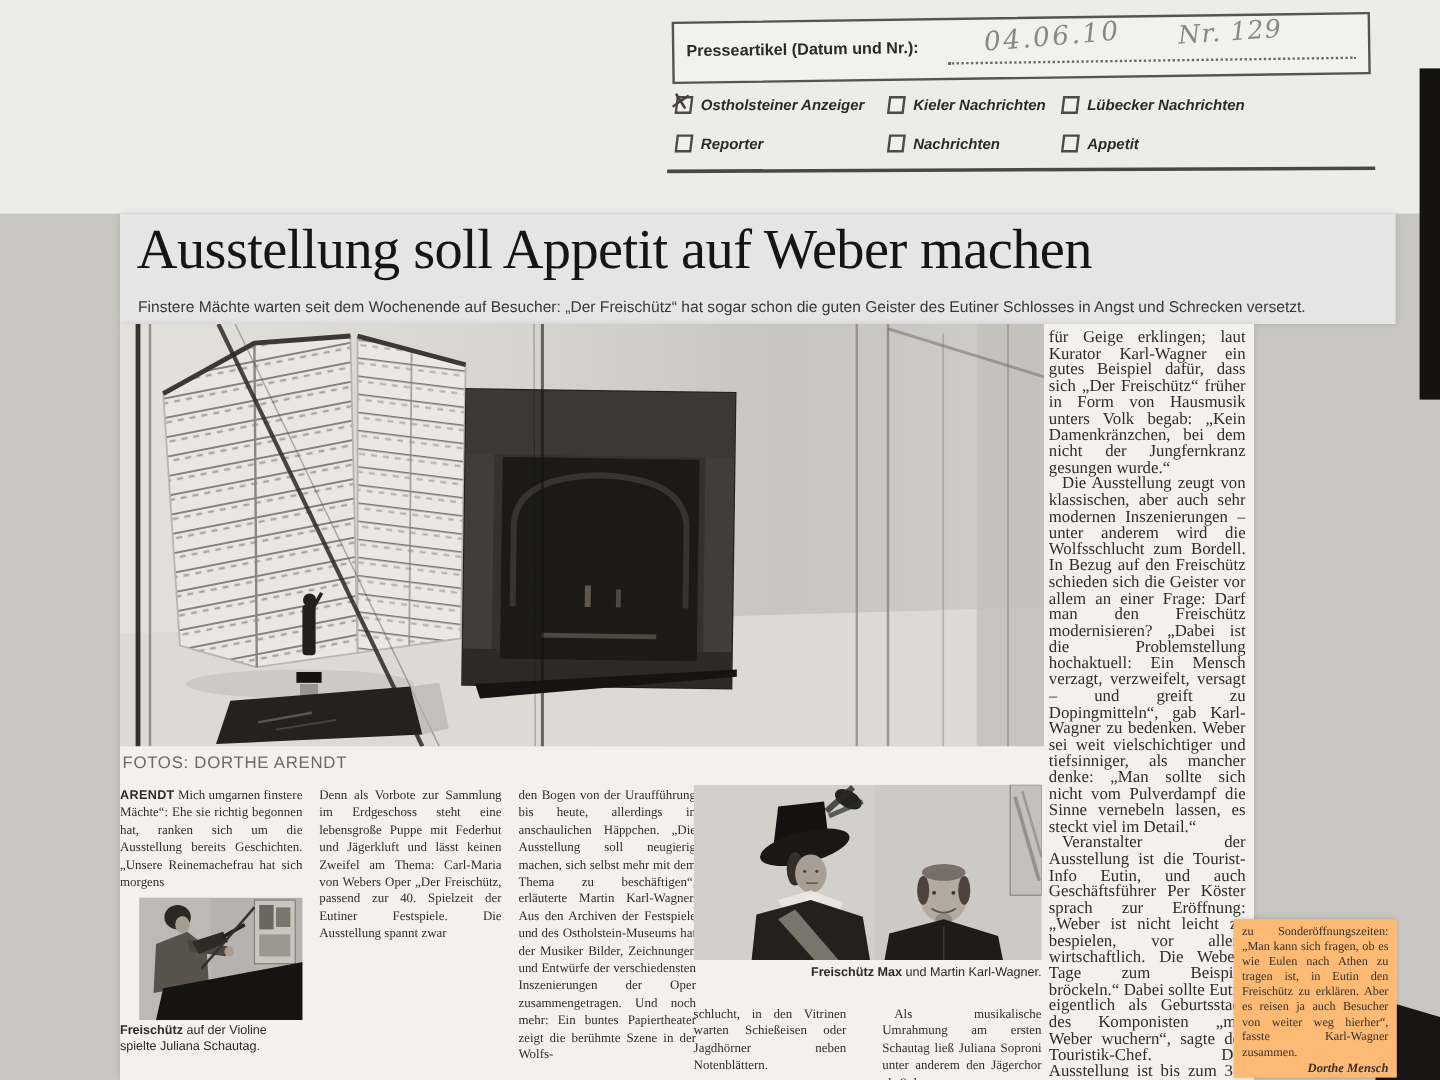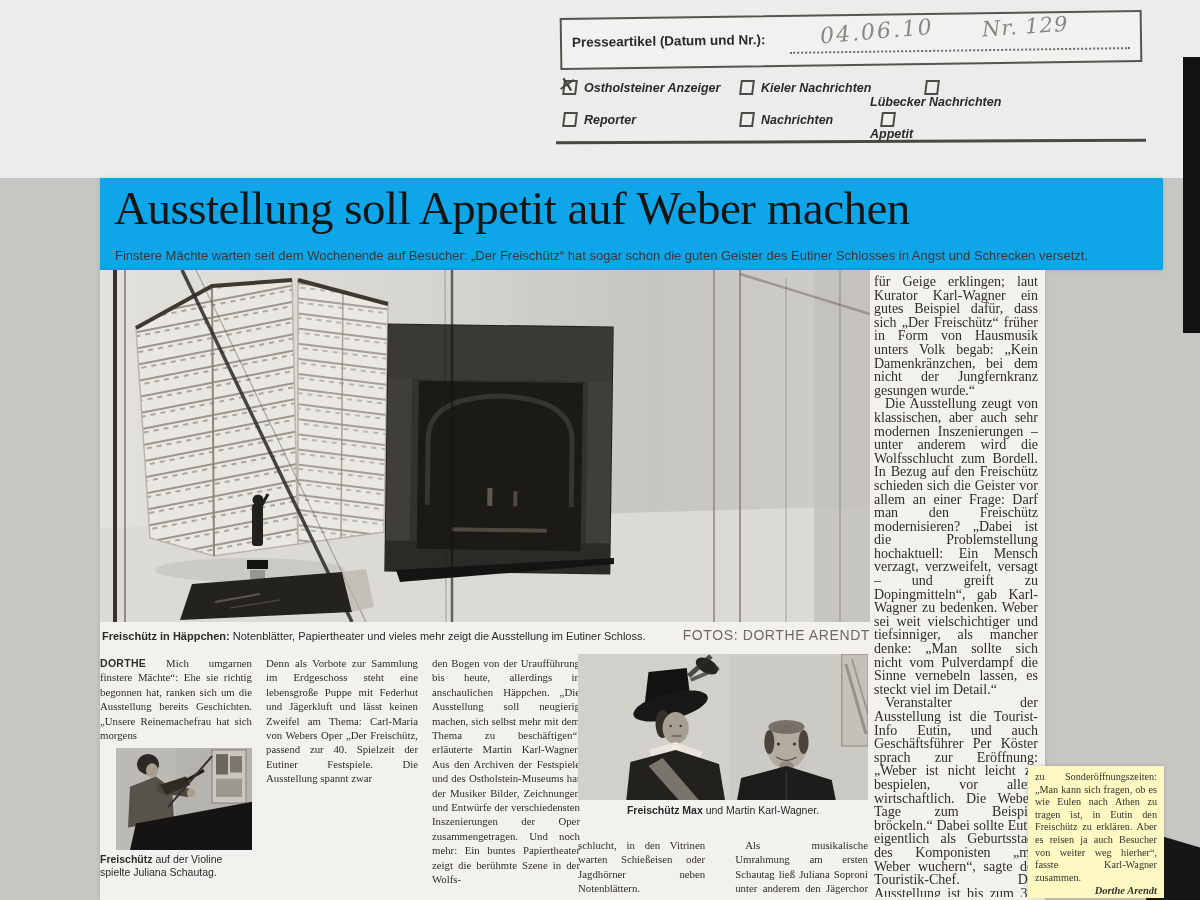--- a/index.html
+++ b/index.html
@@ -22,29 +22,29 @@
   .stamp-box{position:absolute;left:4px;top:8px;width:578px;height:48px;border:2px solid #56544e;
     transform:rotate(-0.8deg);background:rgba(255,255,255,0.25);}
   .stamp-label{position:absolute;left:10px;top:15px;font-size:13.5px;font-weight:bold;}
   .stamp-dots{position:absolute;left:228px;right:10px;bottom:11px;border-bottom:2px dotted #6e6b65;}
   .hand{font-family:"DejaVu Serif",serif;font-style:italic;color:#8a8780;}
   .hand-date{position:absolute;left:258px;top:3px;font-size:22px;transform:rotate(-4deg);letter-spacing:2px;}
   .hand-nr{position:absolute;left:420px;top:1px;font-size:21px;transform:rotate(-3deg);letter-spacing:1px;}
   .cb-row{position:absolute;left:0;width:596px;height:20px;}
   .cb-row1{top:74px;} .cb-row2{top:106px;}
   .cb-item{position:absolute;display:flex;align-items:center;font-size:12.5px;font-weight:bold;font-style:italic;white-space:nowrap;}
-  .cb-i1{left:7px;} .cb-i2{left:184px;} .cb-i3{left:314px;flex-direction:column;}
+  .cb-i1{left:7px;} .cb-i2{left:184px;} .cb-i3{left:329px;}
   .cb-box{display:inline-block;width:10px;height:11px;border:2px solid #4e4b45;margin-right:7px;
     transform:skewX(-7deg);position:relative;background:rgba(255,255,255,.2);}
   .cb-x{position:absolute;left:-7px;top:-9px;font-size:21px;font-style:normal;font-weight:normal;
     color:#45423c;transform:rotate(8deg);font-family:"DejaVu Sans",sans-serif;}
   .stamp-rule{position:absolute;left:0;top:134px;width:590px;border-top:3px solid #4a4842;transform:rotate(-0.25deg);}
 
   
-  .clip-top{left:100px;top:178px;width:1063px;height:92px;background:#0ea5e9;box-shadow:0 0 5px rgba(0,0,0,.12);}
+  .clip-top{left:100px;top:178px;width:1063px;height:92px;background:#e5e5e5;box-shadow:0 0 5px rgba(0,0,0,.12);}
   .clip-body{left:100px;top:270px;width:945px;height:630px;background:#f3f1ee;box-shadow:0 0 5px rgba(0,0,0,.12);}
 
   .headline{position:absolute;left:14px;top:3px;font-size:47px;color:#161513;white-space:nowrap;
     font-family:"Liberation Serif",serif;font-weight:400;letter-spacing:-0.5px;}
   .subhead{position:absolute;left:15px;bottom:7px;font-size:13px;color:#3a3835;white-space:nowrap;
     font-family:"Liberation Sans",sans-serif;}
 
   
   .photo-main{position:absolute;left:0;top:0;width:770px;height:352px;}
   .photo-main svg{display:block;width:100%;height:100%;}
@@ -69,27 +69,27 @@
   .c2{left:166px;width:152px;}
   .c3{left:332px;width:148px;}
   .lead-sans{font-family:"Liberation Sans",sans-serif;font-weight:bold;font-size:10.5px;letter-spacing:.3px;}
   .violin-photo{margin:6px 0 0 16px;width:140px;height:102px;}
   .violin-photo svg{display:block;width:100%;height:100%;}
   .small-caption{font-family:"Liberation Sans",sans-serif;font-size:10.5px;line-height:13px;color:#2b2a27;margin-top:3px;text-align:left;}
 
   .photo-block{position:absolute;left:478px;top:0;width:290px;height:246px;}
   .duo-photo{width:290px;height:146px;}
   .duo-photo svg{display:block;width:100%;height:100%;}
-  .duo-caption{font-family:"Liberation Sans",sans-serif;font-size:10.5px;color:#2b2a27;margin-top:4px;text-align:center;}
+  .duo-caption{font-family:"Liberation Sans",sans-serif;font-size:10.5px;color:#2b2a27;margin-top:4px;text-align:right;}
   .duo-cols{display:flex;gap:30px;margin-top:22px;font-family:Liberation Serif, serif;}
   .c4{width:136px;font-size:10.8px;line-height:14.4px;text-align:justify;color:#2f2d29;}
   .c5{width:142px;font-size:10.8px;line-height:14.4px;text-align:justify;color:#2f2d29;text-indent:10px;}
 
   
-  .note-box{left:1028px;top:766px;width:136px;height:132px;background:#fef9c3;box-shadow:0 0 4px rgba(0,0,0,.18);
+  .note-box{left:1028px;top:766px;width:136px;height:132px;background:#fdba74;box-shadow:0 0 4px rgba(0,0,0,.18);
     padding:5px 7px;box-sizing:border-box;font-size:10.2px;line-height:12.6px;text-align:justify;color:#35322d;overflow:hidden;}
   .note-box p{margin:0;}
   .note-byline{text-align:right;font-weight:bold;font-style:italic;font-size:10.5px;margin-top:1px;}
 </style>
 </head>
 <body>
 
 <div class="abs top-band"></div>
 <div class="abs black-bar"></div>
 <div class="abs black-corner"></div>
@@ -206,34 +206,33 @@
       <rect x="150" y="300" width="15" height="30" fill="#35342f" opacity=".35"></rect>
 
       <polygon points="92,314 242,302 252,342 80,350" fill="#23221e"></polygon>
       <line x1="115" y1="332" x2="160" y2="324" stroke="#938d82" stroke-width="2" opacity=".5"></line>
       <line x1="130" y1="338" x2="180" y2="330" stroke="#7b7569" stroke-width="1.5" opacity=".4"></line>
       <polygon points="242,302 266,299 274,337 252,342" fill="#b6b2aa" opacity=".65"></polygon>
     </svg>
   </div>
 
   <div class="caption-row">
-    <span class="caption"><b>Freischütz in Häppchen:</b><span> Notenblätter, Papiertheater und vieles mehr zeigt die Ausstellung im Eutiner Schloss.</span></span>
     <span class="credit">FOTOS: DORTHE ARENDT</span>
   </div>
 
   <div class="right-col">
     <p>für Geige erklingen; laut Kurator Karl-Wagner ein gutes Beispiel dafür, dass sich „Der Freischütz“ früher in Form von Hausmusik unters Volk begab: „Kein Damenkränzchen, bei dem nicht der Jungfernkranz gesungen wurde.“</p>
     <p>Die Ausstellung zeugt von klassischen, aber auch sehr modernen Inszenierungen – unter anderem wird die Wolfsschlucht zum Bordell. In Bezug auf den Freischütz schieden sich die Geister vor allem an einer Frage: Darf man den Freischütz modernisieren? „Dabei ist die Problemstellung hochaktuell: Ein Mensch verzagt, verzweifelt, versagt – und greift zu Dopingmitteln“, gab Karl-Wagner zu bedenken. Weber sei weit vielschichtiger und tiefsinniger, als mancher denke: „Man sollte sich nicht vom Pulverdampf die Sinne vernebeln lassen, es steckt viel im Detail.“</p>
     <p>Veranstalter der Ausstellung ist die Tourist-Info Eutin, und auch Geschäftsführer Per Köster sprach zur Eröffnung: „Weber ist nicht leicht zu bespielen, vor allem wirtschaftlich. Die Weber-Tage zum Beispiel bröckeln.“ Dabei sollte Eutin eigentlich als Geburtsstadt des Komponisten „mit Weber wuchern“, sagte der Touristik-Chef. Die Ausstellung ist bis zum 31. Oktober zu besichtigen, zunächst während der Öffnungszeiten des Eutiner Schlosses, ab dem 9. Juli auch</p>
   </div>
 
   <div class="cols">
 
     <div class="bcol c1">
-      <p><span class="lead-sans">DORTHE</span><span> Mich umgarnen finstere Mächte“: Ehe sie richtig begonnen hat, ranken sich um die Ausstellung bereits Geschichten. „Unsere Reinemachefrau hat sich morgens</span></p>
+      <p><span class="lead-sans">ARENDT</span><span> Mich umgarnen finstere Mächte“: Ehe sie richtig begonnen hat, ranken sich um die Ausstellung bereits Geschichten. „Unsere Reinemachefrau hat sich morgens</span></p>
       <div class="violin-photo">
         <svg viewBox="0 0 140 100" preserveAspectRatio="none">
           <rect width="140" height="100" fill="#b5b3ae"></rect>
           <rect x="0" y="0" width="60" height="100" fill="#c0beb9" opacity=".6"></rect>
           <rect x="96" y="2" width="34" height="52" fill="#c9c6c0" stroke="#858079"></rect>
           <rect x="100" y="6" width="12" height="20" fill="#6b665e"></rect>
           <rect x="114" y="8" width="12" height="16" fill="#7b756c"></rect>
           <rect x="100" y="30" width="26" height="18" fill="#8a847a" opacity=".7"></rect>
           <ellipse cx="32" cy="16" rx="11" ry="10" fill="#2b2824"></ellipse>
           <ellipse cx="36" cy="22" rx="6" ry="7" fill="#a79d90"></ellipse>
@@ -298,14 +297,14 @@
         <div class="c4">schlucht, in den Vitrinen warten Schießeisen oder Jagdhörner neben Notenblättern.</div>
         <div class="c5">Als musikalische Umrahmung am ersten Schautag ließ Juliana Soproni unter anderem den Jägerchor als Solo</div>
       </div>
     </div>
 
   </div>
 </div>
 
 <div class="abs note-box">
   <p>zu Sonderöffnungszeiten: „Man kann sich fragen, ob es wie Eulen nach Athen zu tragen ist, in Eutin den Freischütz zu erklären. Aber es reisen ja auch Besucher von weiter weg hierher“, fasste Karl-Wagner zusammen.</p>
-  <div class="note-byline">Dorthe Arendt</div>
+  <div class="note-byline">Dorthe Mensch</div>
 </div>
 
 </body></html>

